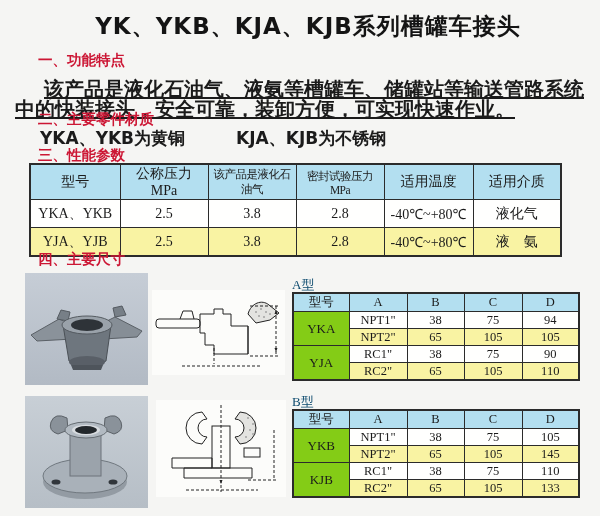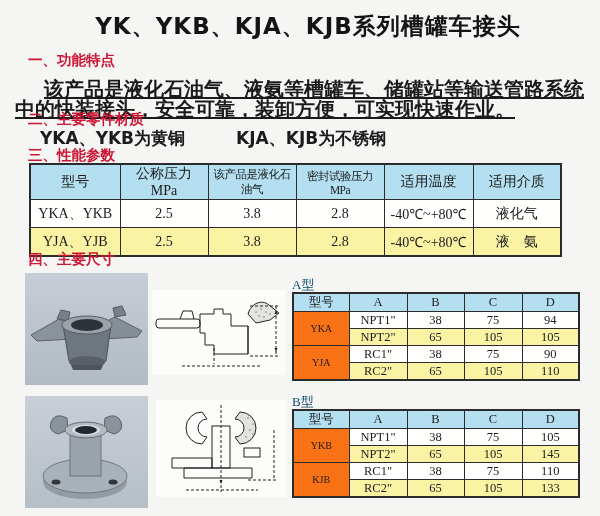--- a/index.html
+++ b/index.html
@@ -7,21 +7,21 @@
     position:relative; width:600px; height:516px;
     background:#f5f5f3; overflow:hidden;
     font-family:"DejaVu Sans", sans-serif; color:#1b1b1b;
   }
   .title {
     position:absolute; top:11px; left:8px; width:100%;
     text-align:center; font-size:23px; font-weight:bold; color:#141414;
     letter-spacing:1px; margin:0;
   }
   .sec-heading {
-    position:absolute; left:28px; font-size:14.5px; font-weight:bold;
+    position:absolute; left:38px; font-size:14.5px; font-weight:bold;
     color:#cc1634; white-space:nowrap;
   }
   .h-1 { top:51px; } .h-2 { top:110px; } .h-3 { top:146px; } .h-4 { top:250px; }
   .para {
     position:absolute; left:15px; top:79px; width:576px; margin:0;
     font-size:20px; line-height:20px; text-indent:29px; font-weight:bold;text-decoration:underline;
   }
   .materials {
     position:absolute; left:40px; top:127px; margin:0;
     font-size:17px; font-weight:bold; white-space:pre;
@@ -42,21 +42,21 @@
     position:absolute; width:286px; left:292px;
     font-family:"Liberation Serif", serif; border:2px solid #2b2b2b;
     background:#fffffe;
   }
   .dims-a { top:292px; } .dims-b { top:409px; }
   .dims th, .dims td {
     border:1px solid #2b2b2b; height:16px; text-align:center;
     font-size:12.5px; padding:0; overflow:hidden;
   }
   .dims tr.hdr th { background:#b3dff0; font-weight:normal; }
-  .dims td.model { background:#f97316; font-size:10px; }
+  .dims td.model { background:#84cc16; font-size:13px; }
   .row-yellow td { background:#f9f3a3; }
   .row-white td { background:#fffffe; }
   .tbl-label {
     position:absolute; left:292px; font-size:13px;
     font-family:"Liberation Serif", serif; color:#0c4a6e;
   }
   .label-a { top:276px; } .label-b { top:393px; }
   .photo { position:absolute; width:123px; height:112px; left:25px; }
   .photo-a { top:273px; } .photo-b { top:396px; }
   .drawing { position:absolute; background:#fcfcfa; }

